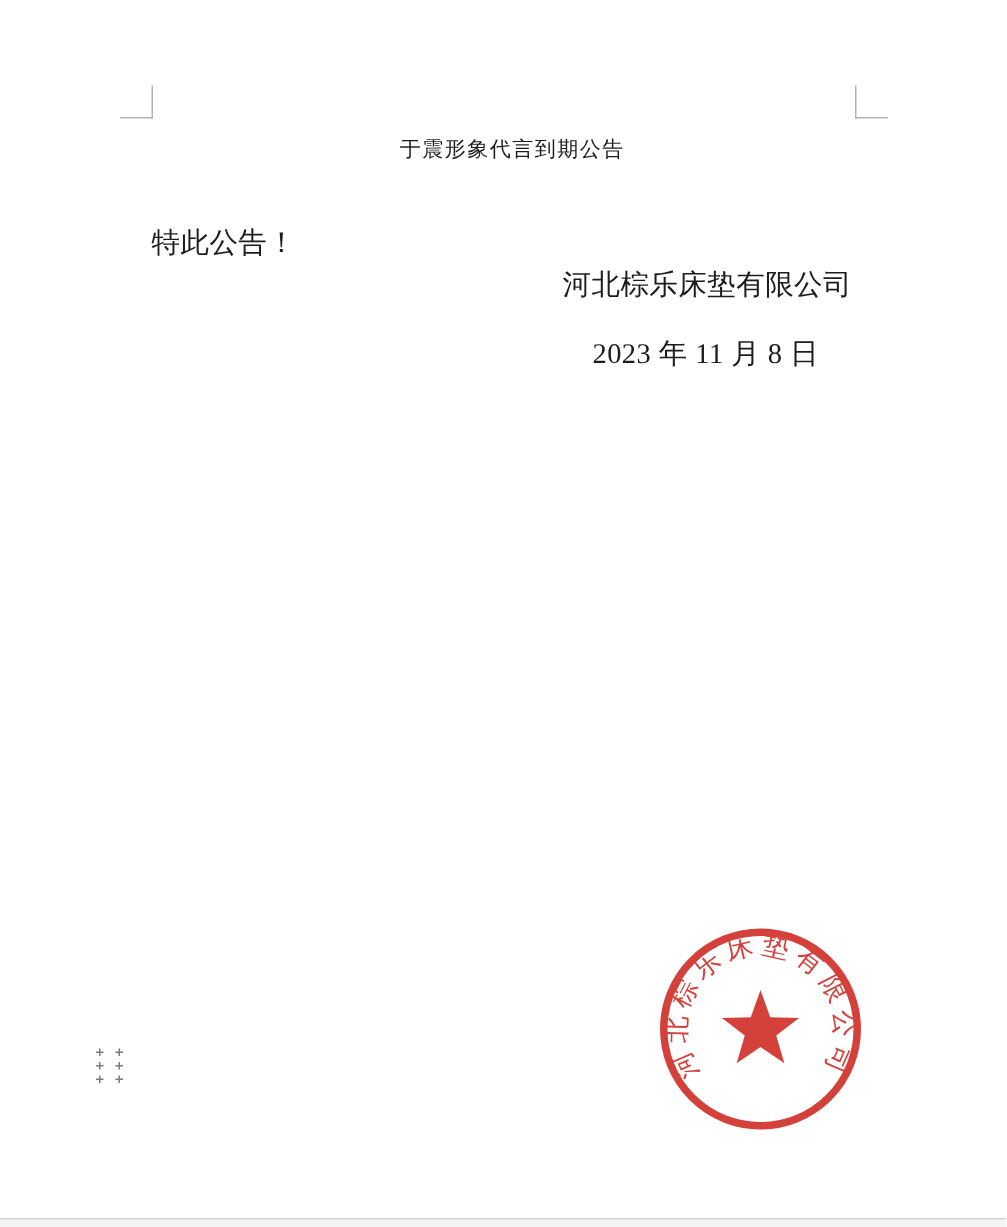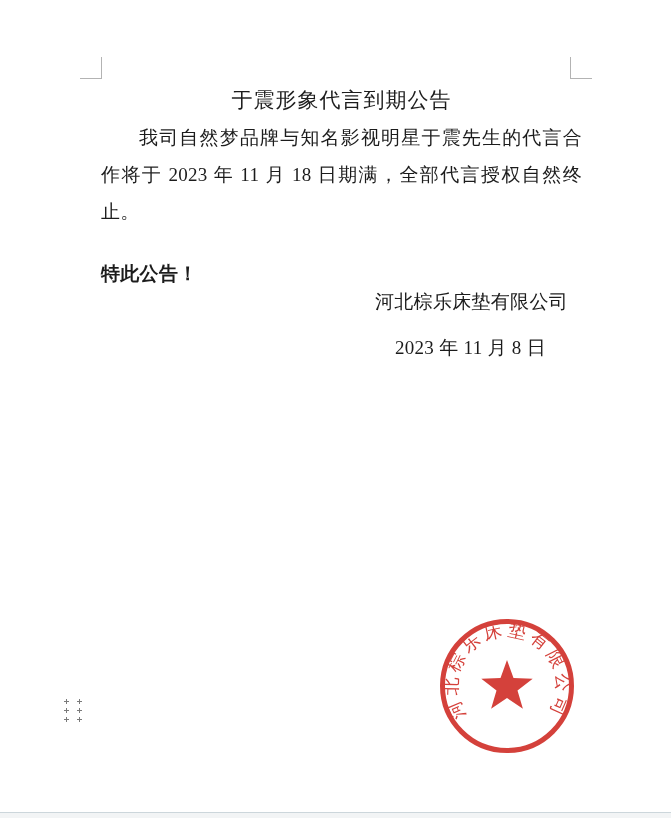--- a/index.html
+++ b/index.html
@@ -20,31 +20,31 @@
 
   
   .letter {
     position: absolute;
     left: 101px; top: 82px; width: 481px;
     font-size: 19px; line-height: 37px;
     letter-spacing: 0.3px;
   }
   .letter p { margin: 0; }
   .title {
-    font-size: 21px; font-weight: normal;
+    font-size: 14px; font-weight: normal;
     text-align: center; margin: 0 0 1px 0;
     line-height: 37px; letter-spacing: 1px;
   }
   .salutation { text-align: left; }
   .para {
     text-indent: 2em;
     text-align: justify;
     text-justify: inter-character;
   }
-  .closing { margin-top: 25px !important; font-weight: bold; }
+  .closing { margin-top: 25px !important; }
   .signature { text-align: right; padding-right: 14px; margin-top: -9px !important; }
   .sig-date  { text-align: right; padding-right: 36px; margin-top: 9px !important; }
 
   
   .seal {
     position: absolute; left: 436px; top: 615px;
     width: 142px; height: 142px;
     opacity: 0.9;
   }
 
@@ -71,21 +71,20 @@
 </head>
 <body>
 
 <div class="page">
 
   <div class="crop crop-left"></div>
   <div class="crop crop-right"></div>
 
   <div class="letter">
     <p class="title">于震形象代言到期公告</p>
-    <p class="para">我司自然梦品牌与知名影视明星于震先生的代言合作将于 2023 年 11 月 18 日期满，全部代言授权自然终止。</p>
     <p class="closing">特此公告！</p>
     <p class="signature">河北棕乐床垫有限公司</p>
     <p class="sig-date">2023 年 11 月 8 日</p>
   </div>
 
   <svg class="seal" viewBox="0 0 142 142" aria-hidden="true">
     <circle cx="71" cy="71" r="64.5" fill="none" stroke="#d02d26" stroke-width="5"></circle>
     <polygon fill="#d02d26" points="71,45 77.5,63.1 96.7,63.7 81.5,75.4 86.9,93.8 71,83 55.1,93.8 60.5,75.4 45.3,63.7 64.5,63.1"></polygon>
     <path id="sealArc" d="M 31.1 101.1 A 50 50 0 1 1 110.9 101.1" fill="none" stroke="none"></path>
     <text fill="#d02d26" font-size="18" letter-spacing="4" font-family="Liberation Serif, DejaVu Serif, serif">

